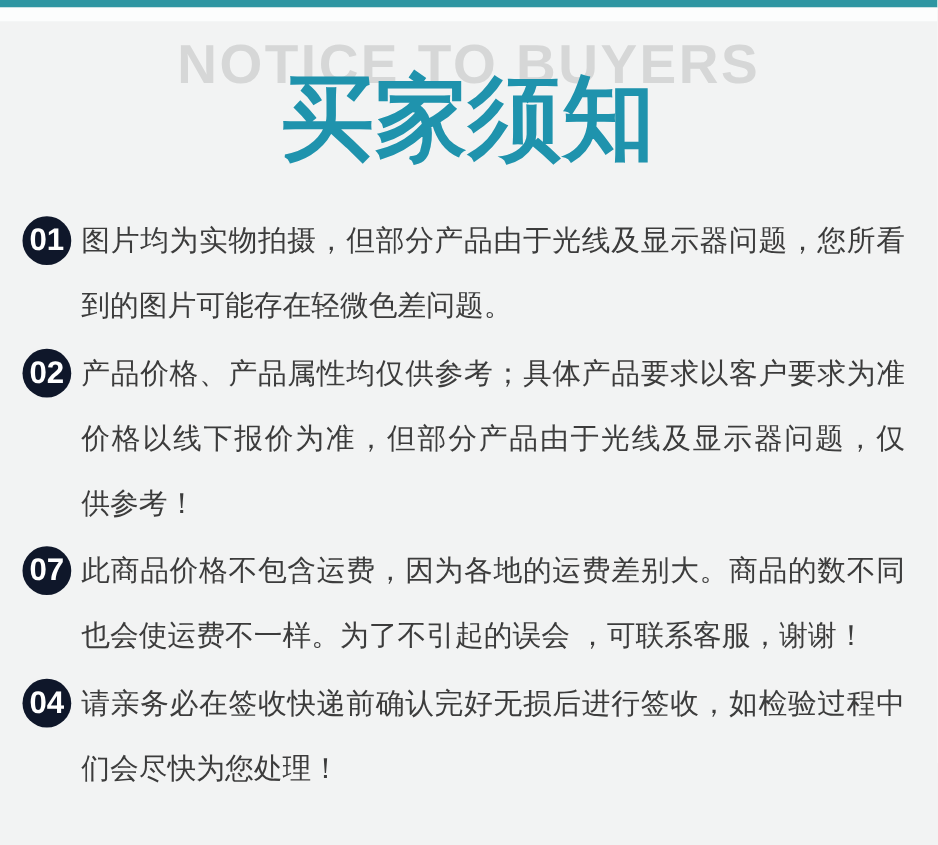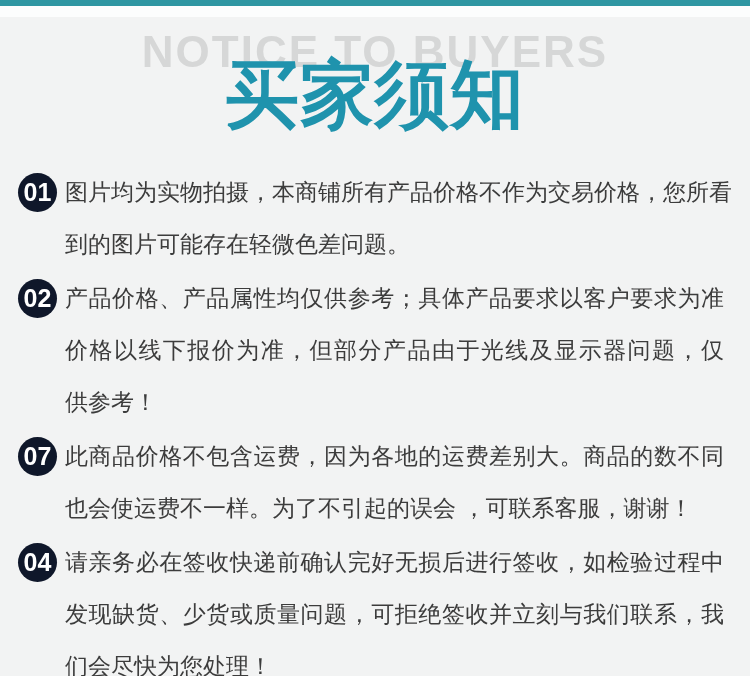--- a/index.html
+++ b/index.html
@@ -104,21 +104,21 @@
   <header class="header">
     <div class="watermark">NOTICE TO BUYERS</div>
     <h1 class="title">买家须知</h1>
   </header>
 
   <main class="notice-list">
 
     <section class="notice">
       <span class="badge">01</span>
       <div class="notice-text">
-        <div class="line">图片均为实物拍摄，本商铺所有产品价格不作为交易价格，您所看</div>
+        <div class="line">图片均为实物拍摄，但部分产品由于光线及显示器问题，您所看</div>
         <div class="line">到的图片可能存在轻微色差问题。</div>
       </div>
     </section>
 
     <section class="notice">
       <span class="badge">02</span>
       <div class="notice-text">
         <div class="line">产品价格、产品属性均仅供参考；具体产品要求以客户要求为准</div>
         <div class="line">价格以线下报价为准，但部分产品由于光线及显示器问题，仅</div>
         <div class="line">供参考！</div>
@@ -130,19 +130,18 @@
       <div class="notice-text">
         <div class="line">此商品价格不包含运费，因为各地的运费差别大。商品的数不同</div>
         <div class="line">也会使运费不一样。为了不引起的误会 ，可联系客服，谢谢！</div>
       </div>
     </section>
 
     <section class="notice">
       <span class="badge">04</span>
       <div class="notice-text">
         <div class="line">请亲务必在签收快递前确认完好无损后进行签收，如检验过程中</div>
-        <div class="line">发现缺货、少货或质量问题，可拒绝签收并立刻与我们联系，我</div>
         <div class="line">们会尽快为您处理！</div>
       </div>
     </section>
 
   </main>
 </div>
 
 </body></html>

